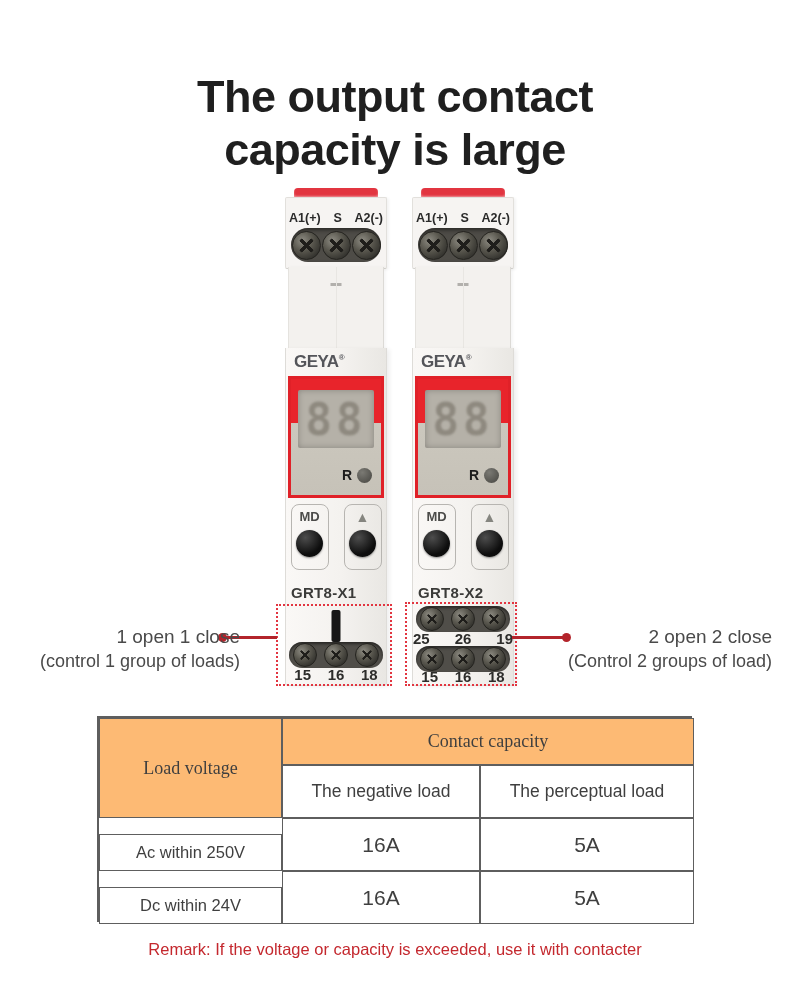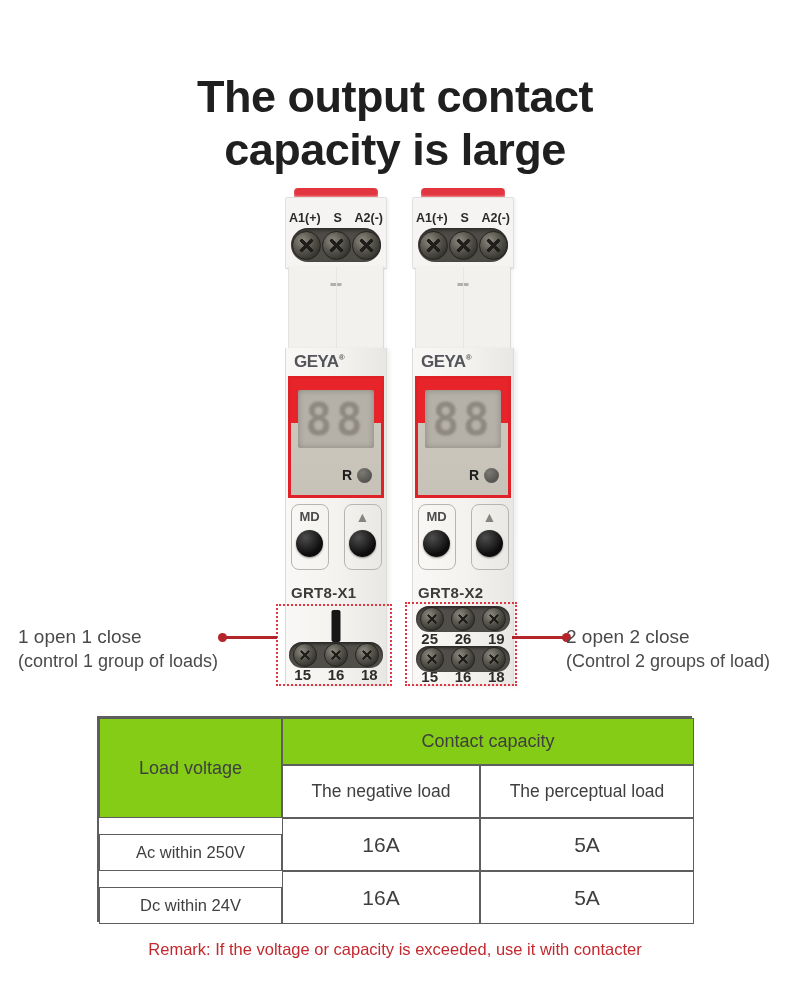--- a/index.html
+++ b/index.html
@@ -84,49 +84,49 @@
   .recess-row{position:absolute;left:3px;right:3px;height:26px;background:#504e49;border-radius:13px;
          display:flex;align-items:center;justify-content:space-around;
          box-shadow:inset 0 2px 3px rgba(0,0,0,.5);}
   .num-row{position:absolute;left:0;right:0;display:flex;justify-content:space-around;
          font-size:15px;font-weight:700;color:#2d2d2b;}
   
   .d1 .row-screws{top:36px;}
   .d1 .row-nums{top:60px;}
   
   .d2 .row1-screws{top:0px;}
-  .d2 .row1-nums{top:24px;}
+  .d2 .row1-nums{top:24px;justify-content:space-between;}
   .d2 .row2-screws{top:40px;}
   .d2 .row2-nums{top:62px;}
 
   
   .hl{position:absolute;border:2px dotted #e23540;}
   .hl.b1{left:276px;top:604px;width:112px;height:78px;}
   .hl.b2{left:405px;top:602px;width:108px;height:80px;}
   .cline{position:absolute;top:636px;height:3px;background:#b3242b;}
   .cline.l{left:223px;width:54px;}
   .cline.r{left:512px;width:54px;}
   .cdot{position:absolute;top:633px;width:9px;height:9px;border-radius:50%;background:#b3242b;}
   .cdot.l{left:218px;}
   .cdot.r{left:562px;}
 
   
-  .anno{position:absolute;color:#4a4a4a;text-align:left;}
+  .anno{position:absolute;color:#4a4a4a;text-align:right;}
   .anno .a1{font-size:19px;line-height:24px;}
   .anno .a2{font-size:18px;line-height:24px;}
   .anno.left{left:18px;top:625px;width:222px;}
   .anno.right{left:566px;top:625px;width:206px;}
 
   
   .spec{position:absolute;left:97px;top:716px;width:595px;height:206px;
         display:grid;grid-template-columns:183px 198px 214px;grid-template-rows:47px 53px 53px 53px;
         border:2px solid #5e5e5e;box-sizing:border-box;color:#3f3f3f;}
   .spec>div{border:1px solid #5e5e5e;display:flex;align-items:center;justify-content:center;
         box-sizing:border-box;background:#fff;}
-  .spec .hd{background:#84cc16;}
+  .spec .hd{background:#fdba74;font-family:Liberation Serif, serif;}
   .spec .rowhead{grid-row:1/3;grid-column:1;font-size:18px;}
   .spec .group{grid-row:1;grid-column:2/4;font-size:18px;}
   .spec .sub{font-size:17.5px;}
   .spec .lbl{font-size:16.5px;margin-top:16px;}
   .spec .val{font-size:21px;}
 
   
   .remark{position:absolute;top:940px;left:0;width:100%;text-align:center;
           color:#c4282e;font-size:16.5px;}
 </style>

